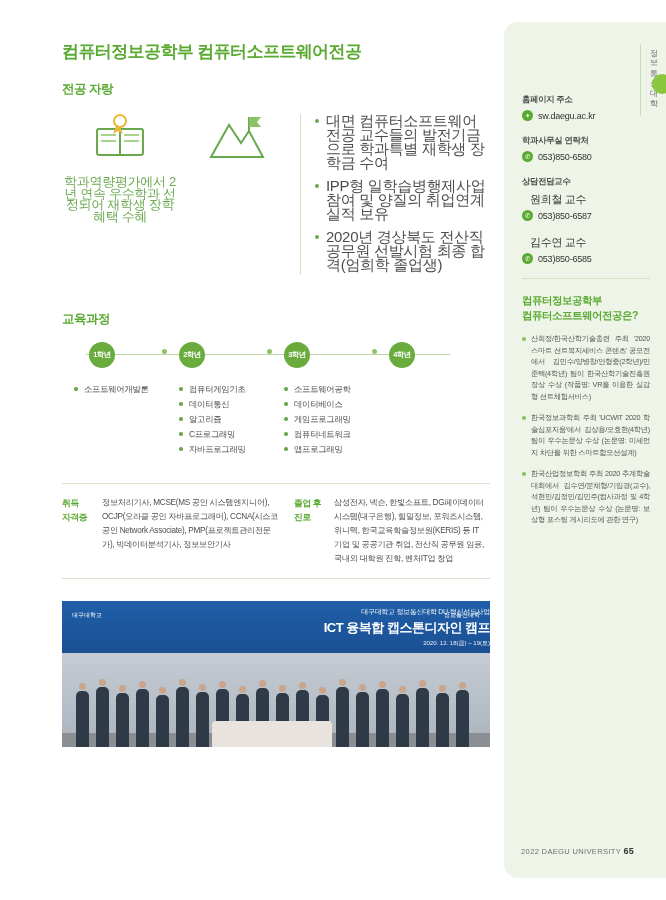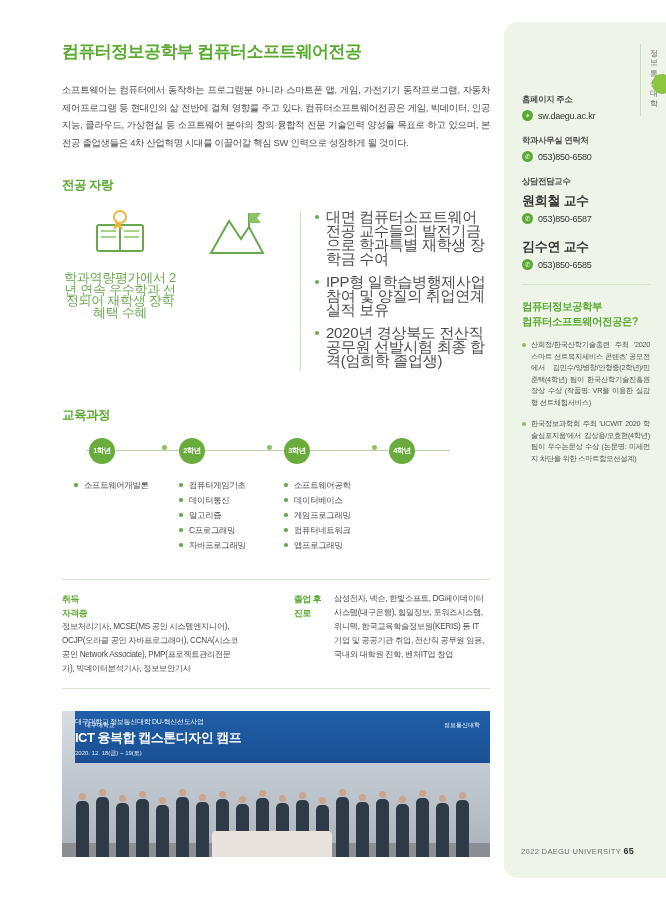--- a/index.html
+++ b/index.html
@@ -96,36 +96,36 @@
   }
   .cc-block { display: flex; }
   .cc-label {
     width: 40px; font-size: 8.8px; font-weight: bold;
     color: #5aaa32; line-height: 14px; letter-spacing: -0.4px;
   }
   .cc-body {
     font-size: 8.2px; line-height: 14px; color: #4d4d4d;
     letter-spacing: -0.3px;
   }
-  .cc-left { width: 232px; flex-direction: column; }
+  .cc-left { width: 232px; }
   .cc-right { flex: 1; }
 
   
   .photo-wrap {
     margin-top: 22px; width: 428px; height: 146px;
     position: relative; overflow: hidden; background: #2b3a4a;
   }
   .photo-bg {
     position: absolute; inset: 0;
     background: linear-gradient(180deg,#d9dde2 0%,#c3cad2 40%,#aab3bd 100%);
   }
   .banner {
     position: absolute; left: 0; right: 0; top: 0; height: 52px;
     background: linear-gradient(180deg,#1f5fa8 0%,#1b4f93 100%);
-    color: #fff; text-align: left; margin-left: 13px;
+    color: #fff; text-align: right;
   }
   .banner-top {
     font-size: 7px; margin-top: 6px; letter-spacing: -0.3px; opacity: .95;
   }
   .banner-mid {
     font-size: 13px; font-weight: bold; margin-top: 2px; letter-spacing: -0.5px;
   }
   .banner-sub { font-size: 6px; margin-top: 2px; opacity: .9; }
   .banner-logo-l { position: absolute; left: 10px; top: 10px; font-size: 6px; color:#fff; }
   .banner-logo-r { position: absolute; right: 10px; top: 10px; font-size: 6px; color:#fff; }
@@ -175,22 +175,22 @@
     font-size: 9px; color: #333; margin-bottom: 14px;
     letter-spacing: -0.2px;
   }
   .ic {
     width: 11px; height: 11px; border-radius: 50%;
     background: #5aaa32; color: #fff;
     font-size: 6.5px; display: flex; align-items: center; justify-content: center;
     flex: none;
   }
   .prof-name {
-    font-size: 13px; font-weight: bold; color: #333;
-    margin-bottom: 3px; letter-spacing: -0.3px;
+    font-size: 11px; font-weight: normal; color: #333;
+    margin-bottom: 3px; letter-spacing: -0.3px; margin-left: 8px;
   }
   .sb-divider { height: 1px; background: #d3e3c5; margin: 4px 0 14px; }
 
   .qa-title {
     font-size: 10.5px; font-weight: bold; color: #5aaa32;
     line-height: 15px; letter-spacing: -0.5px; margin-bottom: 10px;
   }
   .qa-list li {
     list-style: none; position: relative; padding-left: 9px;
     font-size: 7.3px; line-height: 11.5px; color: #555;
@@ -212,21 +212,20 @@
   .icon-art { height: 62px; display:flex; align-items:center; justify-content:center; }
 </style>
 </head>
 <body>
 
 <div class="page">
 
   <div class="main-col">
 
     <div class="dept-title">컴퓨터정보공학부 컴퓨터소프트웨어전공</div>
-    <div class="intro">소프트웨어는 컴퓨터에서 동작하는 프로그램분 아니라 스마트폰 앱, 게임, 가전기기 동작프로그램, 자동차 제어프로그램 등 현대인의 삶 전반에 걸쳐 영향를 주고 있다. 컴퓨터소프트웨어전공은 게임, 빅데이터, 인공지능, 클라우드, 가상현실 등 소프트웨어 분야의 창의·융합적 전문 기술인력 양성을 목표로 하고 있으며, 본 전공 졸업생들은 4차 산업혁명 시대를 이끌어갈 핵심 SW 인력으로 성장하게 될 것이다.</div>
 
     <div>
       <div class="sec-head">전공 자랑</div>
       <div class="pride-wrap">
         <div class="pride-icons">
           <div class="pride-item">
             <div class="icon-art">
               <svg width="62" height="56" viewBox="0 0 62 56">
                 <rect x="8" y="18" width="46" height="26" rx="2" fill="none" stroke="#6aa84f" stroke-width="2"></rect>
                 <path d="M31 18 V44" stroke="#6aa84f" stroke-width="2"></path>
@@ -377,20 +376,21 @@
       <div class="sb-divider"></div>
 
       <div class="qa-title">
         <div>컴퓨터정보공학부</div>
         <div>컴퓨터소프트웨어전공은?</div>
       </div>
 
       <ul class="qa-list">
         <li>산희정/한국산학기술총련 주최 '2020 스마트 션트복지세비스 콘텐츠' 공모전에서 김민수/양병창/안형중(2학년)/민준택(4학년) 팀이 한국산학기술진흥원장상 수상 (작품명: VR을 이용한 실감형 션트체험서비스)</li>
         <li>한국정보과학회 주최 'UCWIT 2020 학술심포지움'에서 김상용/오효현(4학년) 팀이 우수논문상 수상 (논문명: 미세먼지 차단을 위한 스마트함모션설계)</li>
+        <li>한국산업정보학회 주최 2020 추계학술대회에서 김수연/분채형/기임경(교수), 석현민/김정민/김민주(컴사과정 및 4학년) 팀이 우수논문상 수상 (논문명: 보상형 포스팅 게시리도에 관한 연구)</li>
       </ul>
     </div>
 
     <div class="footer-page">
       <span>2022 DAEGU UNIVERSITY</span>
       <b>65</b>
     </div>
   </div>
 
 </div>

